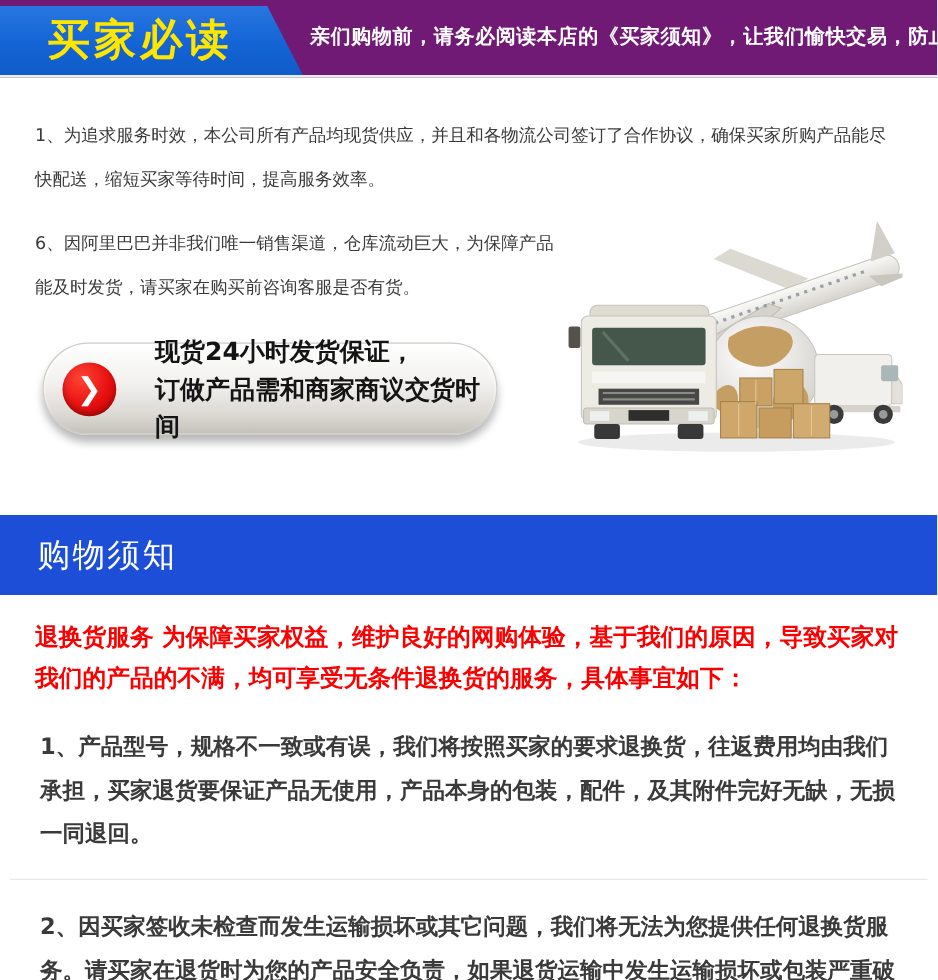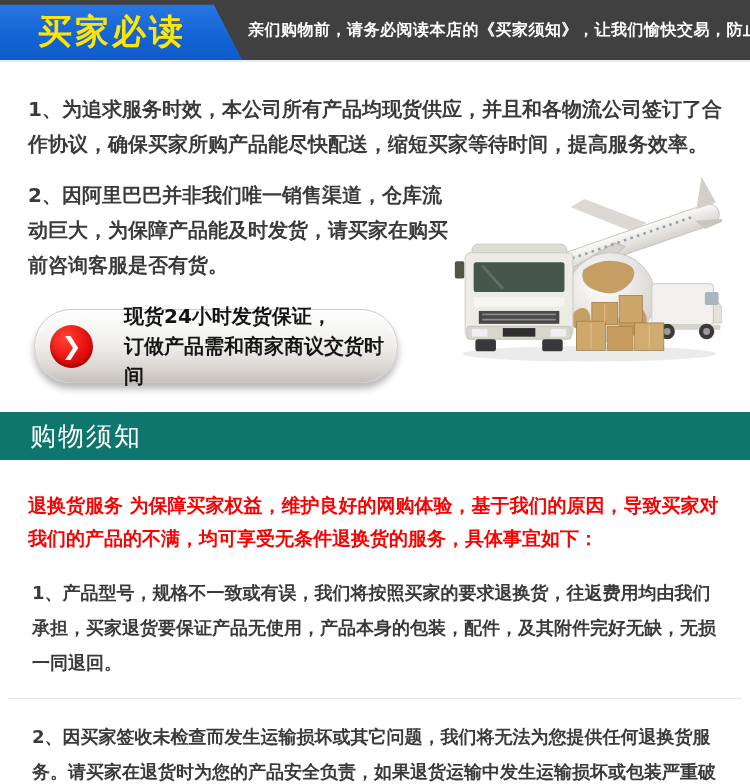--- a/index.html
+++ b/index.html
@@ -1,72 +1,72 @@
 <!DOCTYPE html>
 <html><head>
 <meta charset="utf-8">
 <style>
   * { margin:0; padding:0; box-sizing:border-box; }
   body { font-family:"DejaVu Sans","Liberation Sans",sans-serif; background:#ffffff; }
   .page { width:750px; background:#fff; overflow:hidden; }
 
   
-  .header { position:relative; height:62px; background:#404040; border-bottom:2px solid #e9edf3; }
+  .header { position:relative; height:62px; background:#701a75; border-bottom:2px solid #e9edf3; }
   .header-blue { position:absolute; inset:0; background:linear-gradient(180deg,#2b79e2 0%,#1565d6 55%,#0f5bc9 100%);
                  clip-path:polygon(0 8%, 28.5% 8%, 32.3% 100%, 0 100%); }
   .header-title { position:absolute; left:38px; top:50%; transform:translateY(-46%);
                   font-size:34px; font-weight:bold; color:#ffe600; letter-spacing:3px; z-index:2; }
   .header-sub { position:absolute; left:248px; top:50%; transform:translateY(-50%);
                 color:#ffffff; font-size:16px; font-weight:bold; letter-spacing:.5px; white-space:nowrap; }
 
   
   .intro { padding:30px 28px 0 28px; }
-  .para { font-size:20px; font-weight:700; color:#3a3a3a; line-height:35px; }
+  .para { font-size:14px; font-weight:400; color:#3a3a3a; line-height:35px; }
   .intro-row { display:flex; margin-top:16px; }
   .intro-left { width:420px; flex:none; }
   .pill-btn { position:relative; margin:26px 0 0 6px; width:364px; height:74px; border-radius:40px;
               background:linear-gradient(180deg,#ffffff 0%,#f1f0ee 45%,#dbd8d3 80%,#c4c1bb 100%);
               border:1px solid #cfccc6;
               box-shadow:0 6px 7px rgba(0,0,0,.28), inset 0 2px 3px #ffffff;
               display:flex; align-items:center; padding-left:15px; cursor:pointer; }
   .pill-chevron { width:43px; height:43px; border-radius:50%; flex:none;
                   background:radial-gradient(circle at 35% 30%, #ff4434, #e60f0f 55%, #bd0404 100%);
                   color:#fff; display:flex; align-items:center; justify-content:center;
                   font-size:24px; font-weight:bold; box-shadow:inset 0 -3px 4px rgba(0,0,0,.25); }
   .pill-text { margin-left:31px; font-size:20px; font-weight:bold; color:#141414; line-height:30px; }
   .illus { flex:1; margin-top:-28px; height:238px; }
   .illus svg { width:100%; height:100%; display:block; }
 
   
-  .bar { margin-top:24px; height:48px; background:#0f766e; display:flex; align-items:center; padding-left:30px; }
+  .bar { margin-top:24px; height:64px; background:#1d4ed8; display:flex; align-items:center; padding-left:30px; }
   .bar-title { color:#ffffff; font-size:26px; font-weight:500; letter-spacing:2px; }
 
   
   .notice { padding:18px 28px 6px 28px; }
-  .red-lead { color:#fb0000; font-size:19px; font-weight:bold; line-height:33px; margin-top:11px; }
+  .red-lead { color:#fb0000; font-size:19px; font-weight:bold; line-height:33px; margin-top:0; }
   .notice-item { font-size:18px; font-weight:600; color:#3a3a3a; line-height:35px; margin:20px 4px 18px; }
   .divider { border-top:1px solid #e8e8e8; margin:0 -20px; }
 </style>
 </head>
 <body>
 
 <div class="page">
 
   <div class="header">
     <div class="header-blue"></div>
     <div class="header-title">买家必读</div>
     <div class="header-sub">亲们购物前，请务必阅读本店的《买家须知》，让我们愉快交易，防止纠纷</div>
   </div>
 
   <div class="intro">
     <p class="para">1、为追求服务时效，本公司所有产品均现货供应，并且和各物流公司签订了合作协议，确保买家所购产品能尽快配送，缩短买家等待时间，提高服务效率。</p>
 
     <div class="intro-row">
       <div class="intro-left">
-        <p class="para">2、因阿里巴巴并非我们唯一销售渠道，仓库流动巨大，为保障产品能及时发货，请买家在购买前咨询客服是否有货。</p>
+        <p class="para">6、因阿里巴巴并非我们唯一销售渠道，仓库流动巨大，为保障产品能及时发货，请买家在购买前咨询客服是否有货。</p>
 
         <div class="pill-btn">
           <span class="pill-chevron">❯</span>
           <span class="pill-text">
             <span>现货24小时发货保证，</span><br>
             <span>订做产品需和商家商议交货时间</span>
           </span>
         </div>
       </div>
 

